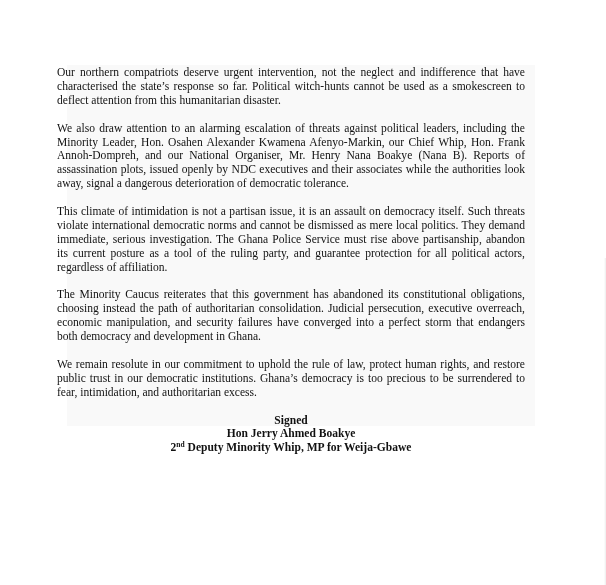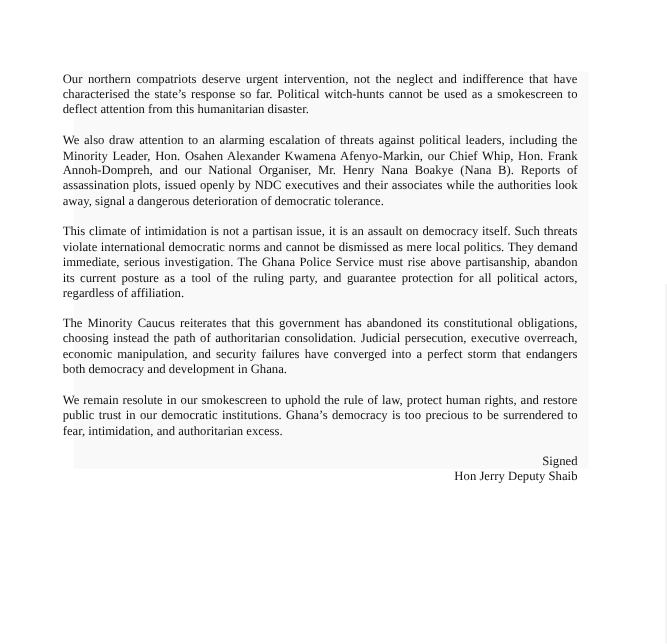--- a/index.html
+++ b/index.html
@@ -14,33 +14,34 @@
   .text-block {
     position:absolute; left:67px; top:65px; width:468px; height:361px;
     background:#f9f9f9;
   }
   .content {
     position:absolute; left:57px; top:66px; width:468px;
     font-size:11.55px; line-height:13.9px; text-align:justify;
   }
   .content p { margin:0 0 13.9px 0; }
   .end-marker { margin:0 0 13.9px 0; }
-  .signature { font-weight:normal; text-align:right; }
+  .signature { font-weight:bold; text-align:center; }
   .signature div { margin:0; }
   sup { font-size:7.5px; line-height:0; vertical-align:4px; }
 </style>
 </head>
 <body>
 
 <div class="page-edge"></div>
 <div class="text-block"></div>
 
 <div class="content">
   <p>Our northern compatriots deserve urgent intervention, not the neglect and indifference that have characterised the state’s response so far. Political witch-hunts cannot be used as a smokescreen to deflect attention from this humanitarian disaster.</p>
   <p>We also draw attention to an alarming escalation of threats against political leaders, including the Minority Leader, Hon. Osahen Alexander Kwamena Afenyo-Markin, our Chief Whip, Hon. Frank Annoh-Dompreh, and our National Organiser, Mr. Henry Nana Boakye (Nana B). Reports of assassination plots, issued openly by NDC executives and their associates while the authorities look away, signal a dangerous deterioration of democratic tolerance.</p>
   <p>This climate of intimidation is not a partisan issue, it is an assault on democracy itself. Such threats violate international democratic norms and cannot be dismissed as mere local politics. They demand immediate, serious investigation. The Ghana Police Service must rise above partisanship, abandon its current posture as a tool of the ruling party, and guarantee protection for all political actors, regardless of affiliation.</p>
   <p>The Minority Caucus reiterates that this government has abandoned its constitutional obligations, choosing instead the path of authoritarian consolidation. Judicial persecution, executive overreach, economic manipulation, and security failures have converged into a perfect storm that endangers both democracy and development in Ghana.</p>
-  <p>We remain resolute in our smokescreen to uphold the rule of law, protect human rights, and restore public trust in our democratic institutions. Ghana’s democracy is too precious to be surrendered to fear, intimidation, and authoritarian excess.</p>
+  <p>We remain resolute in our commitment to uphold the rule of law, protect human rights, and restore public trust in our democratic institutions. Ghana’s democracy is too precious to be surrendered to fear, intimidation, and authoritarian excess.</p>
   <div class="signature">
     <div>Signed</div>
-    <div>Hon Jerry Deputy Shaib</div>
+    <div>Hon Jerry Ahmed Boakye</div>
+    <div><span>2</span><sup>nd</sup><span> Deputy Minority Whip, MP for Weija-Gbawe</span></div>
   </div>
 </div>
 
 </body></html>

